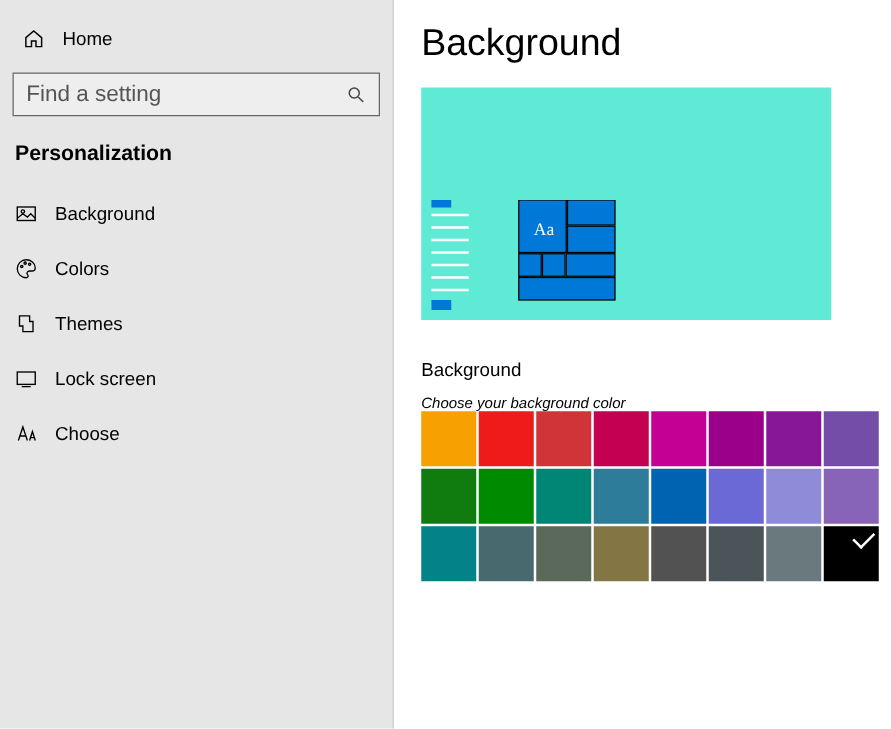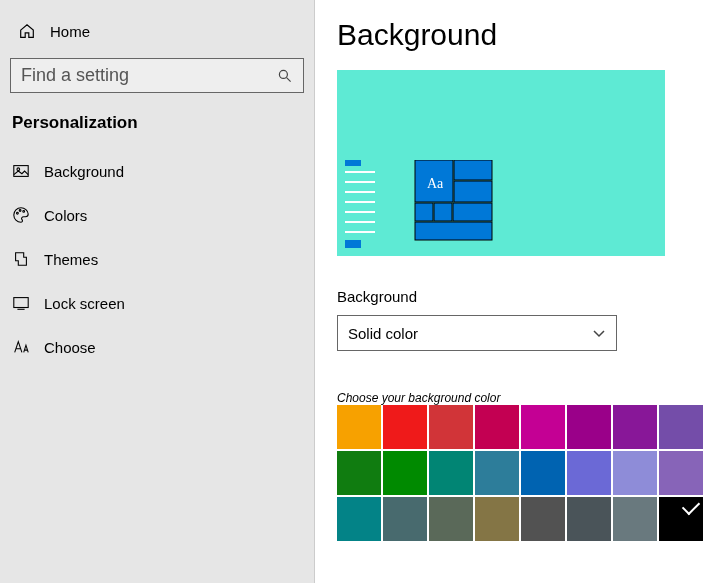--- a/index.html
+++ b/index.html
@@ -244,28 +244,20 @@
           <rect x="89" y="43" width="18" height="18"></rect>
           <rect x="108" y="43" width="39" height="18"></rect>
           <rect x="70" y="62" width="77" height="18"></rect>
         </g>
         <text x="82" y="28" fill="#fff" font-size="14" font-family="Segoe UI">Aa</text>
       </svg>
     </div>
   </div>
 
   <div class="sub-label">Background</div>
-  <div class="dropdown">
-    <span class="dlabel">Solid color</span>
-    <span class="chev">
-      <svg viewBox="0 0 14 14" fill="none" stroke="#444" stroke-width="1.5">
-          <path d="M2 5 L7 10 L12 5"></path>
-        </svg>
-    </span>
-  </div>
 
   <div class="color-label">Choose your background color</div>
   <div class="swatches" id="swatch-grid">
       <div class="swatch" style="background: rgb(247, 161, 0);"></div>
       <div class="swatch" style="background: rgb(239, 26, 26);"></div>
       <div class="swatch" style="background: rgb(209, 52, 56);"></div>
       <div class="swatch" style="background: rgb(195, 0, 82);"></div>
       <div class="swatch" style="background: rgb(196, 0, 148);"></div>
       <div class="swatch" style="background: rgb(154, 0, 137);"></div>
       <div class="swatch" style="background: rgb(136, 23, 152);"></div>

